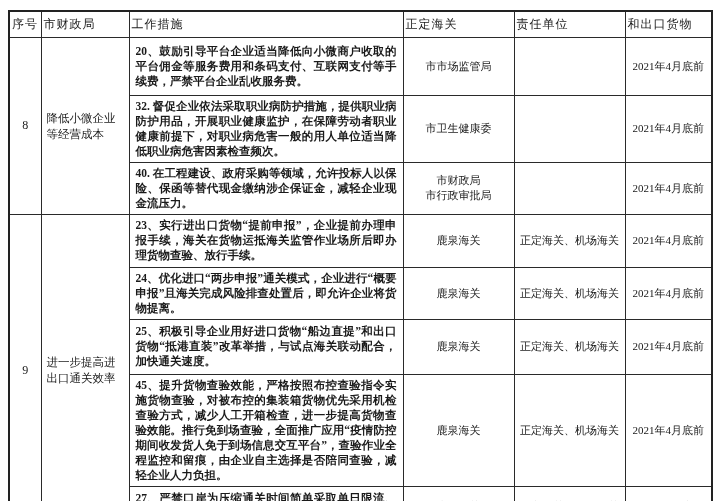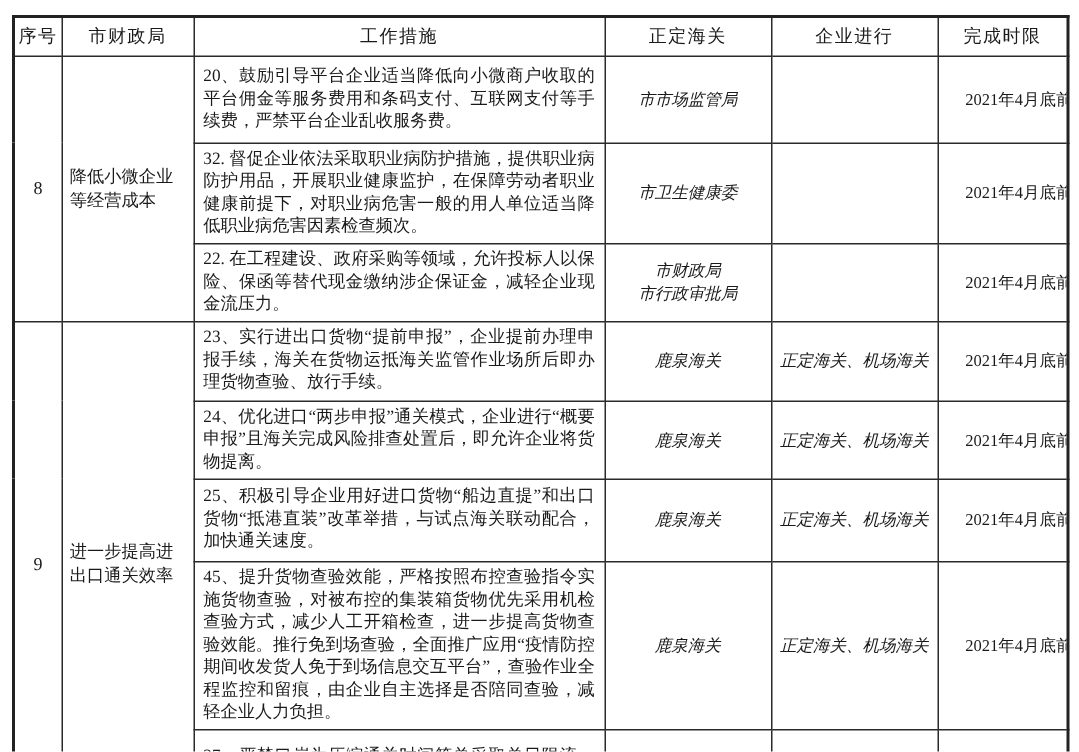--- a/index.html
+++ b/index.html
@@ -26,21 +26,21 @@
   }
   .doc-table th, .doc-table td {
     border: 1px solid #2a2a2a;
     box-sizing: border-box;
     overflow: hidden;
   }
   .doc-table th {
     font-weight: normal;
     font-size: 12px;
     height: 26px;
-    text-align: center;
+    text-align: left;
     vertical-align: middle;
     padding: 2px;
     letter-spacing: 1px;
   }
   td.cell-serial {
     text-align: center;
     vertical-align: middle;
     font-size: 12px;
     padding: 2px;
   }
@@ -50,34 +50,34 @@
     font-size: 11.5px;
     line-height: 16px;
     padding: 2px 3px 2px 5px;
   }
   td.cell-measure {
     text-align: justify;
     vertical-align: middle;
     font-size: 11.5px;
     line-height: 15px;
     padding: 3px 6px;
+    font-weight: bold;
   }
   td.cell-unit {
     text-align: center;
     vertical-align: middle;
     font-size: 11px;
     padding: 2px;
     white-space: pre-line;
-    font-style: italic;
   }
   td.cell-deadline {
-    text-align: left;
+    text-align: center;
     vertical-align: middle;
     font-size: 11px;
-    padding: 18px;
+    padding: 2px;
     white-space: nowrap;
   }
 </style>
 </head>
 <body>
 
 <div class="page">
   <table class="doc-table">
     <colgroup>
       <col style="width:32px">
@@ -86,41 +86,41 @@
       <col style="width:111px">
       <col style="width:111px">
       <col style="width:87px">
     </colgroup>
     <thead>
       <tr>
         <th>序号</th>
         <th>市财政局</th>
         <th>工作措施</th>
         <th>正定海关</th>
-        <th>企业进行</th>
-        <th>完成时限</th>
+        <th>责任单位</th>
+        <th>和出口货物</th>
       </tr>
     </thead>
     <tbody id="table-body">
         <tr style="height: 58px;">
           <td class="cell-serial" rowspan="3">8</td>
           <td class="cell-task" rowspan="3">降低小微企业等经营成本</td>
           <td class="cell-measure">20、鼓励引导平台企业适当降低向小微商户收取的平台佣金等服务费用和条码支付、互联网支付等手续费，严禁平台企业乱收服务费。</td>
           <td class="cell-unit">市市场监管局</td>
           <td class="cell-unit"></td>
           <td class="cell-deadline">2021年4月底前</td>
         </tr>
         <tr style="height: 62px;">
           <td class="cell-measure">32. 督促企业依法采取职业病防护措施，提供职业病防护用品，开展职业健康监护，在保障劳动者职业健康前提下，对职业病危害一般的用人单位适当降低职业病危害因素检查频次。</td>
           <td class="cell-unit">市卫生健康委</td>
           <td class="cell-unit"></td>
           <td class="cell-deadline">2021年4月底前</td>
         </tr>
         <tr style="height: 42px;">
-          <td class="cell-measure">22. 在工程建设、政府采购等领域，允许投标人以保险、保函等替代现金缴纳涉企保证金，减轻企业现金流压力。</td>
+          <td class="cell-measure">40. 在工程建设、政府采购等领域，允许投标人以保险、保函等替代现金缴纳涉企保证金，减轻企业现金流压力。</td>
           <td class="cell-unit">市财政局
 市行政审批局</td>
           <td class="cell-unit"></td>
           <td class="cell-deadline">2021年4月底前</td>
         </tr>
         <tr style="height: 53px;">
           <td class="cell-serial" rowspan="5">9</td>
           <td class="cell-task" rowspan="5">进一步提高进出口通关效率</td>
           <td class="cell-measure">23、实行进出口货物“提前申报”，企业提前办理申报手续，海关在货物运抵海关监管作业场所后即办理货物查验、放行手续。</td>
           <td class="cell-unit">鹿泉海关</td>

